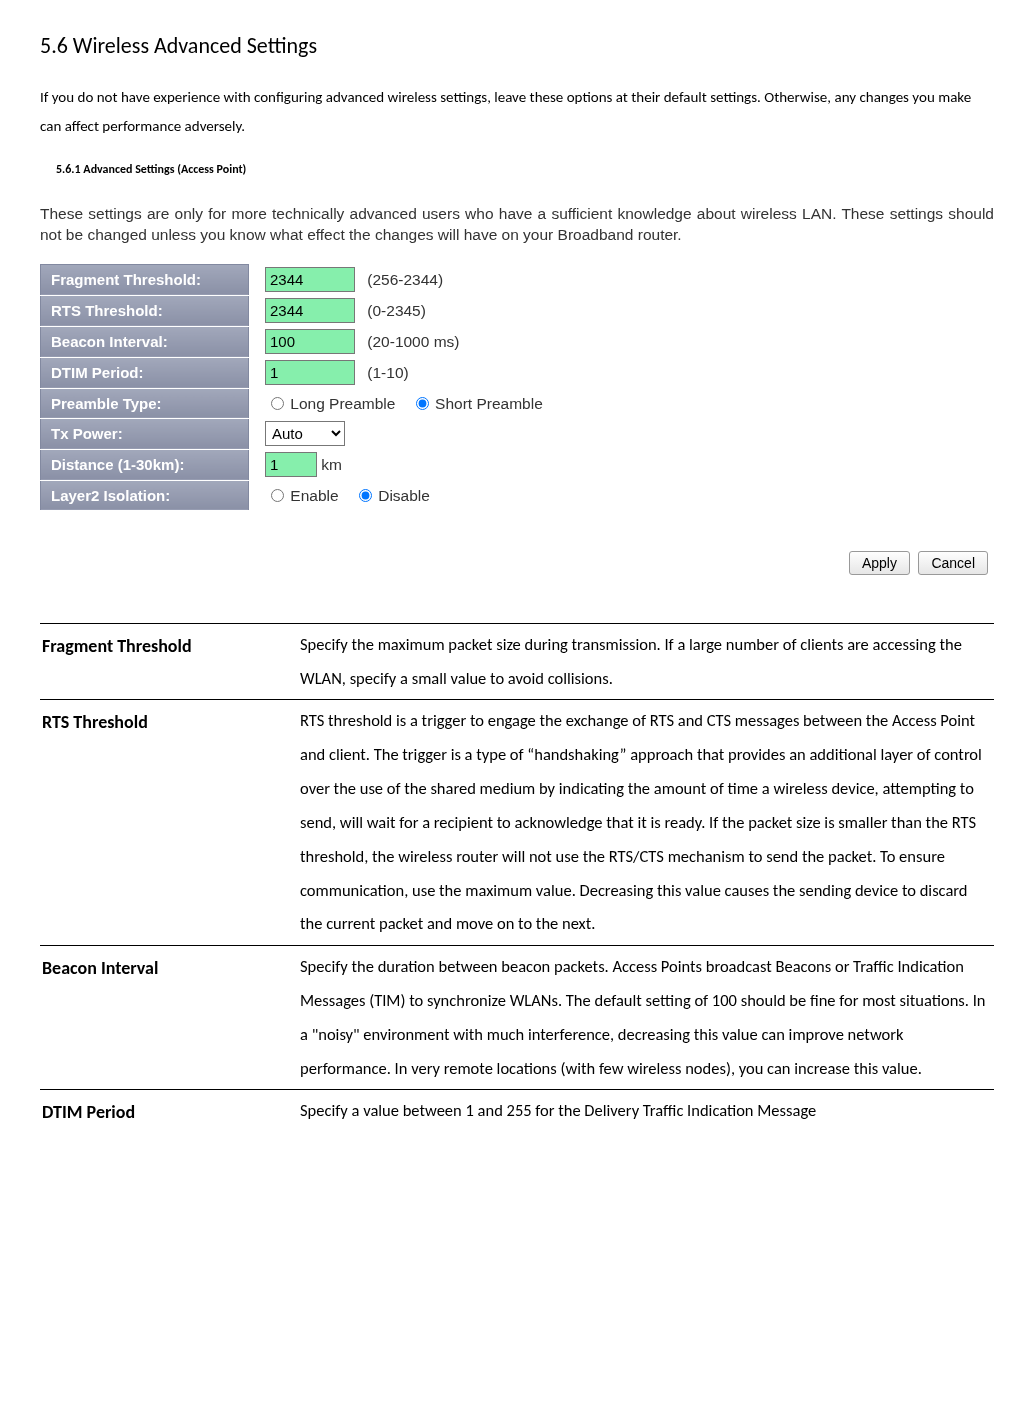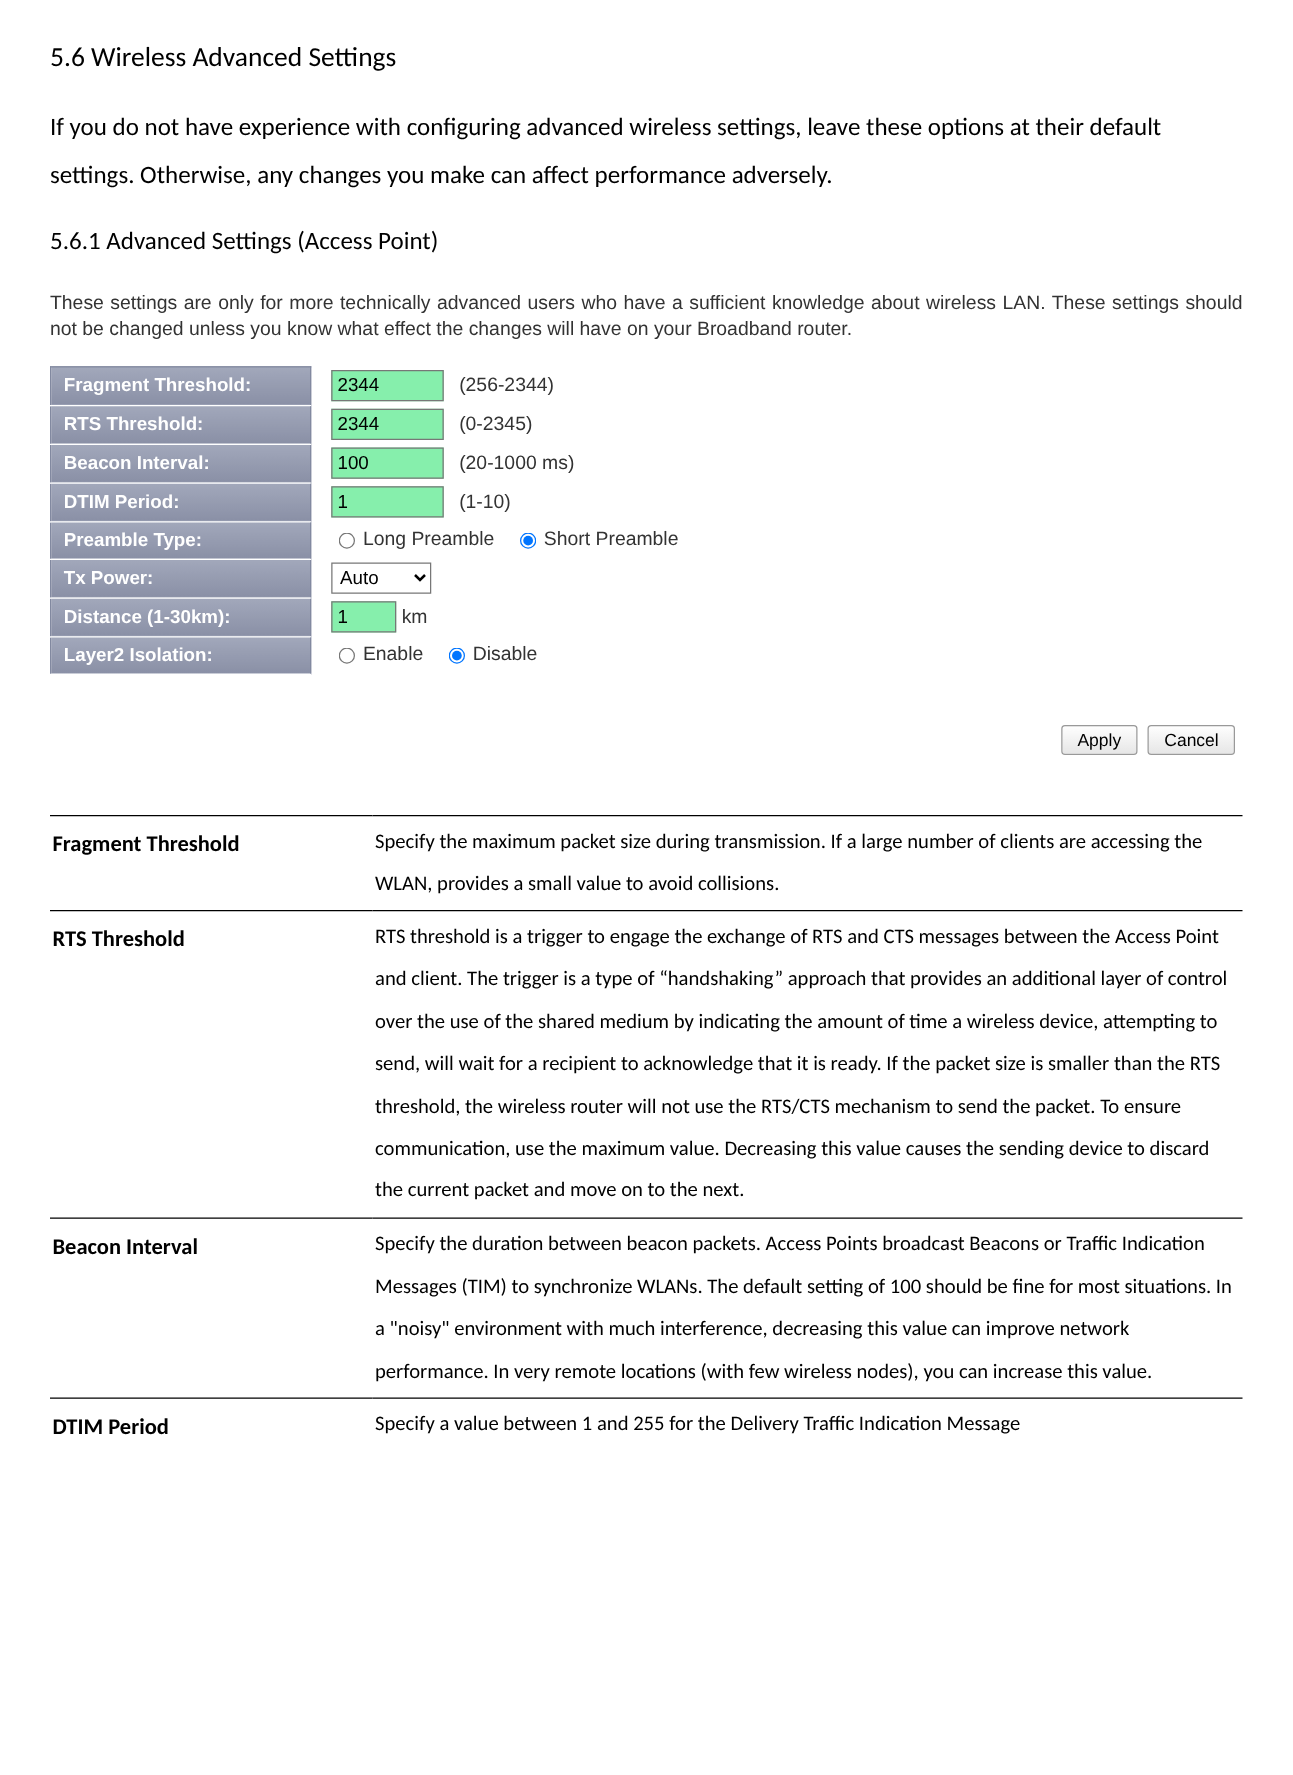--- a/index.html
+++ b/index.html
@@ -10,28 +10,28 @@
     width: 1034px;
     box-sizing: border-box;
     background: #fff;
   }
   h2.section-title {
     font-size: 22px;
     font-weight: normal;
     margin: 0 0 24px 0;
   }
   p.intro {
-    font-size: 20px;
+    font-size: 15px;
     line-height: 1.9;
     margin: 0 0 22px 0;
   }
   h3.subsection-title {
-    font-size: 20px;
-    font-weight: normal;
-    margin: 0 0 28px 0;
+    font-size: 12px;
+    font-weight: bold;
+    margin: 0 0 28px 16px;
   }
   .screenshot {
     font-family: Arial, sans-serif;
     color: #333;
     margin-bottom: 48px;
   }
   .screenshot .hint {
     font-size: 15.5px;
     line-height: 1.35;
     text-align: justify;
@@ -205,21 +205,21 @@
   <div class="button-row">
     <button>Apply</button>
     <button>Cancel</button>
   </div>
 </div>
 
 <table class="defs-table">
   <tbody>
       <tr>
     <td class="term">Fragment Threshold</td>
-    <td>Specify the maximum packet size during transmission. If a large number of clients are accessing the WLAN, provides a small value to avoid collisions.</td>
+    <td>Specify the maximum packet size during transmission. If a large number of clients are accessing the WLAN, specify a small value to avoid collisions.</td>
   </tr>
   <tr>
     <td class="term">RTS Threshold</td>
     <td>RTS threshold is a trigger to engage the exchange of RTS and CTS messages between the Access Point and client. The trigger is a type of “handshaking” approach that provides an additional layer of control over the use of the shared medium by indicating the amount of time a wireless device, attempting to send, will wait for a recipient to acknowledge that it is ready. If the packet size is smaller than the RTS threshold, the wireless router will not use the RTS/CTS mechanism to send the packet. To ensure communication, use the maximum value. Decreasing this value causes the sending device to discard the current packet and move on to the next.</td>
   </tr>
   <tr>
     <td class="term">Beacon Interval</td>
     <td>Specify the duration between beacon packets. Access Points broadcast Beacons or Traffic Indication Messages (TIM) to synchronize WLANs. The default setting of 100 should be fine for most situations. In a "noisy" environment with much interference, decreasing this value can improve network performance. In very remote locations (with few wireless nodes), you can increase this value.</td>
   </tr>
   <tr>

